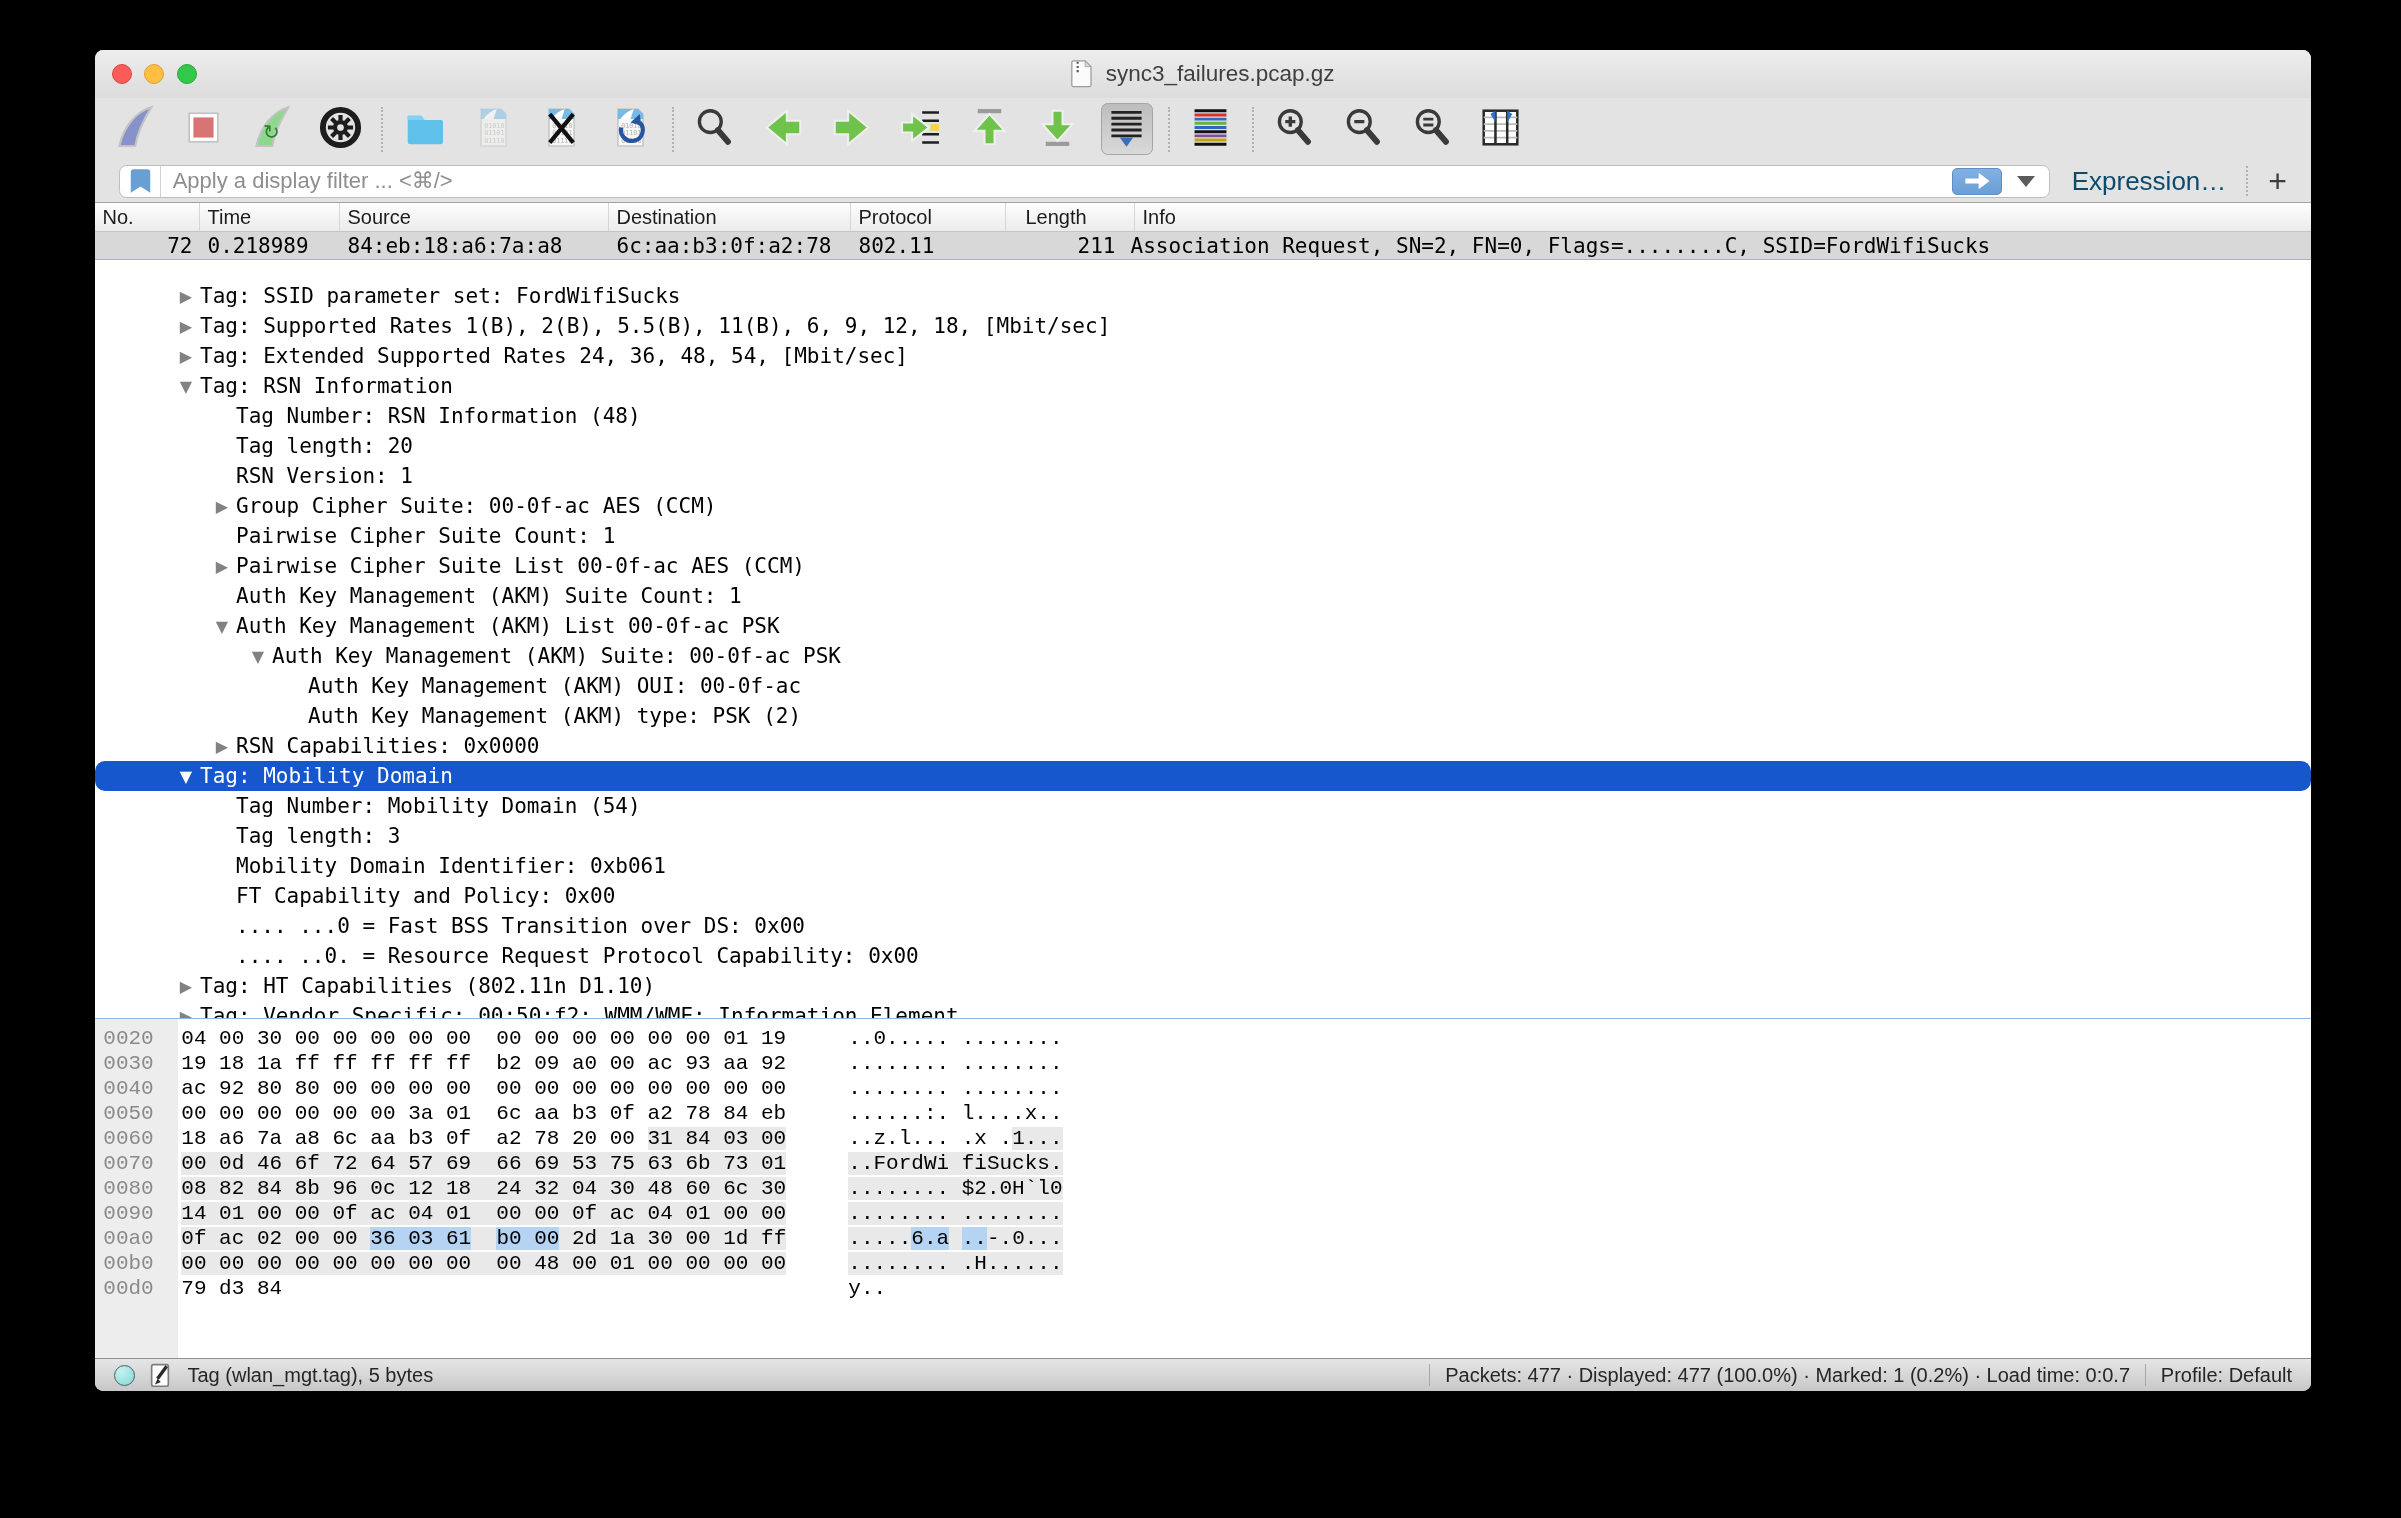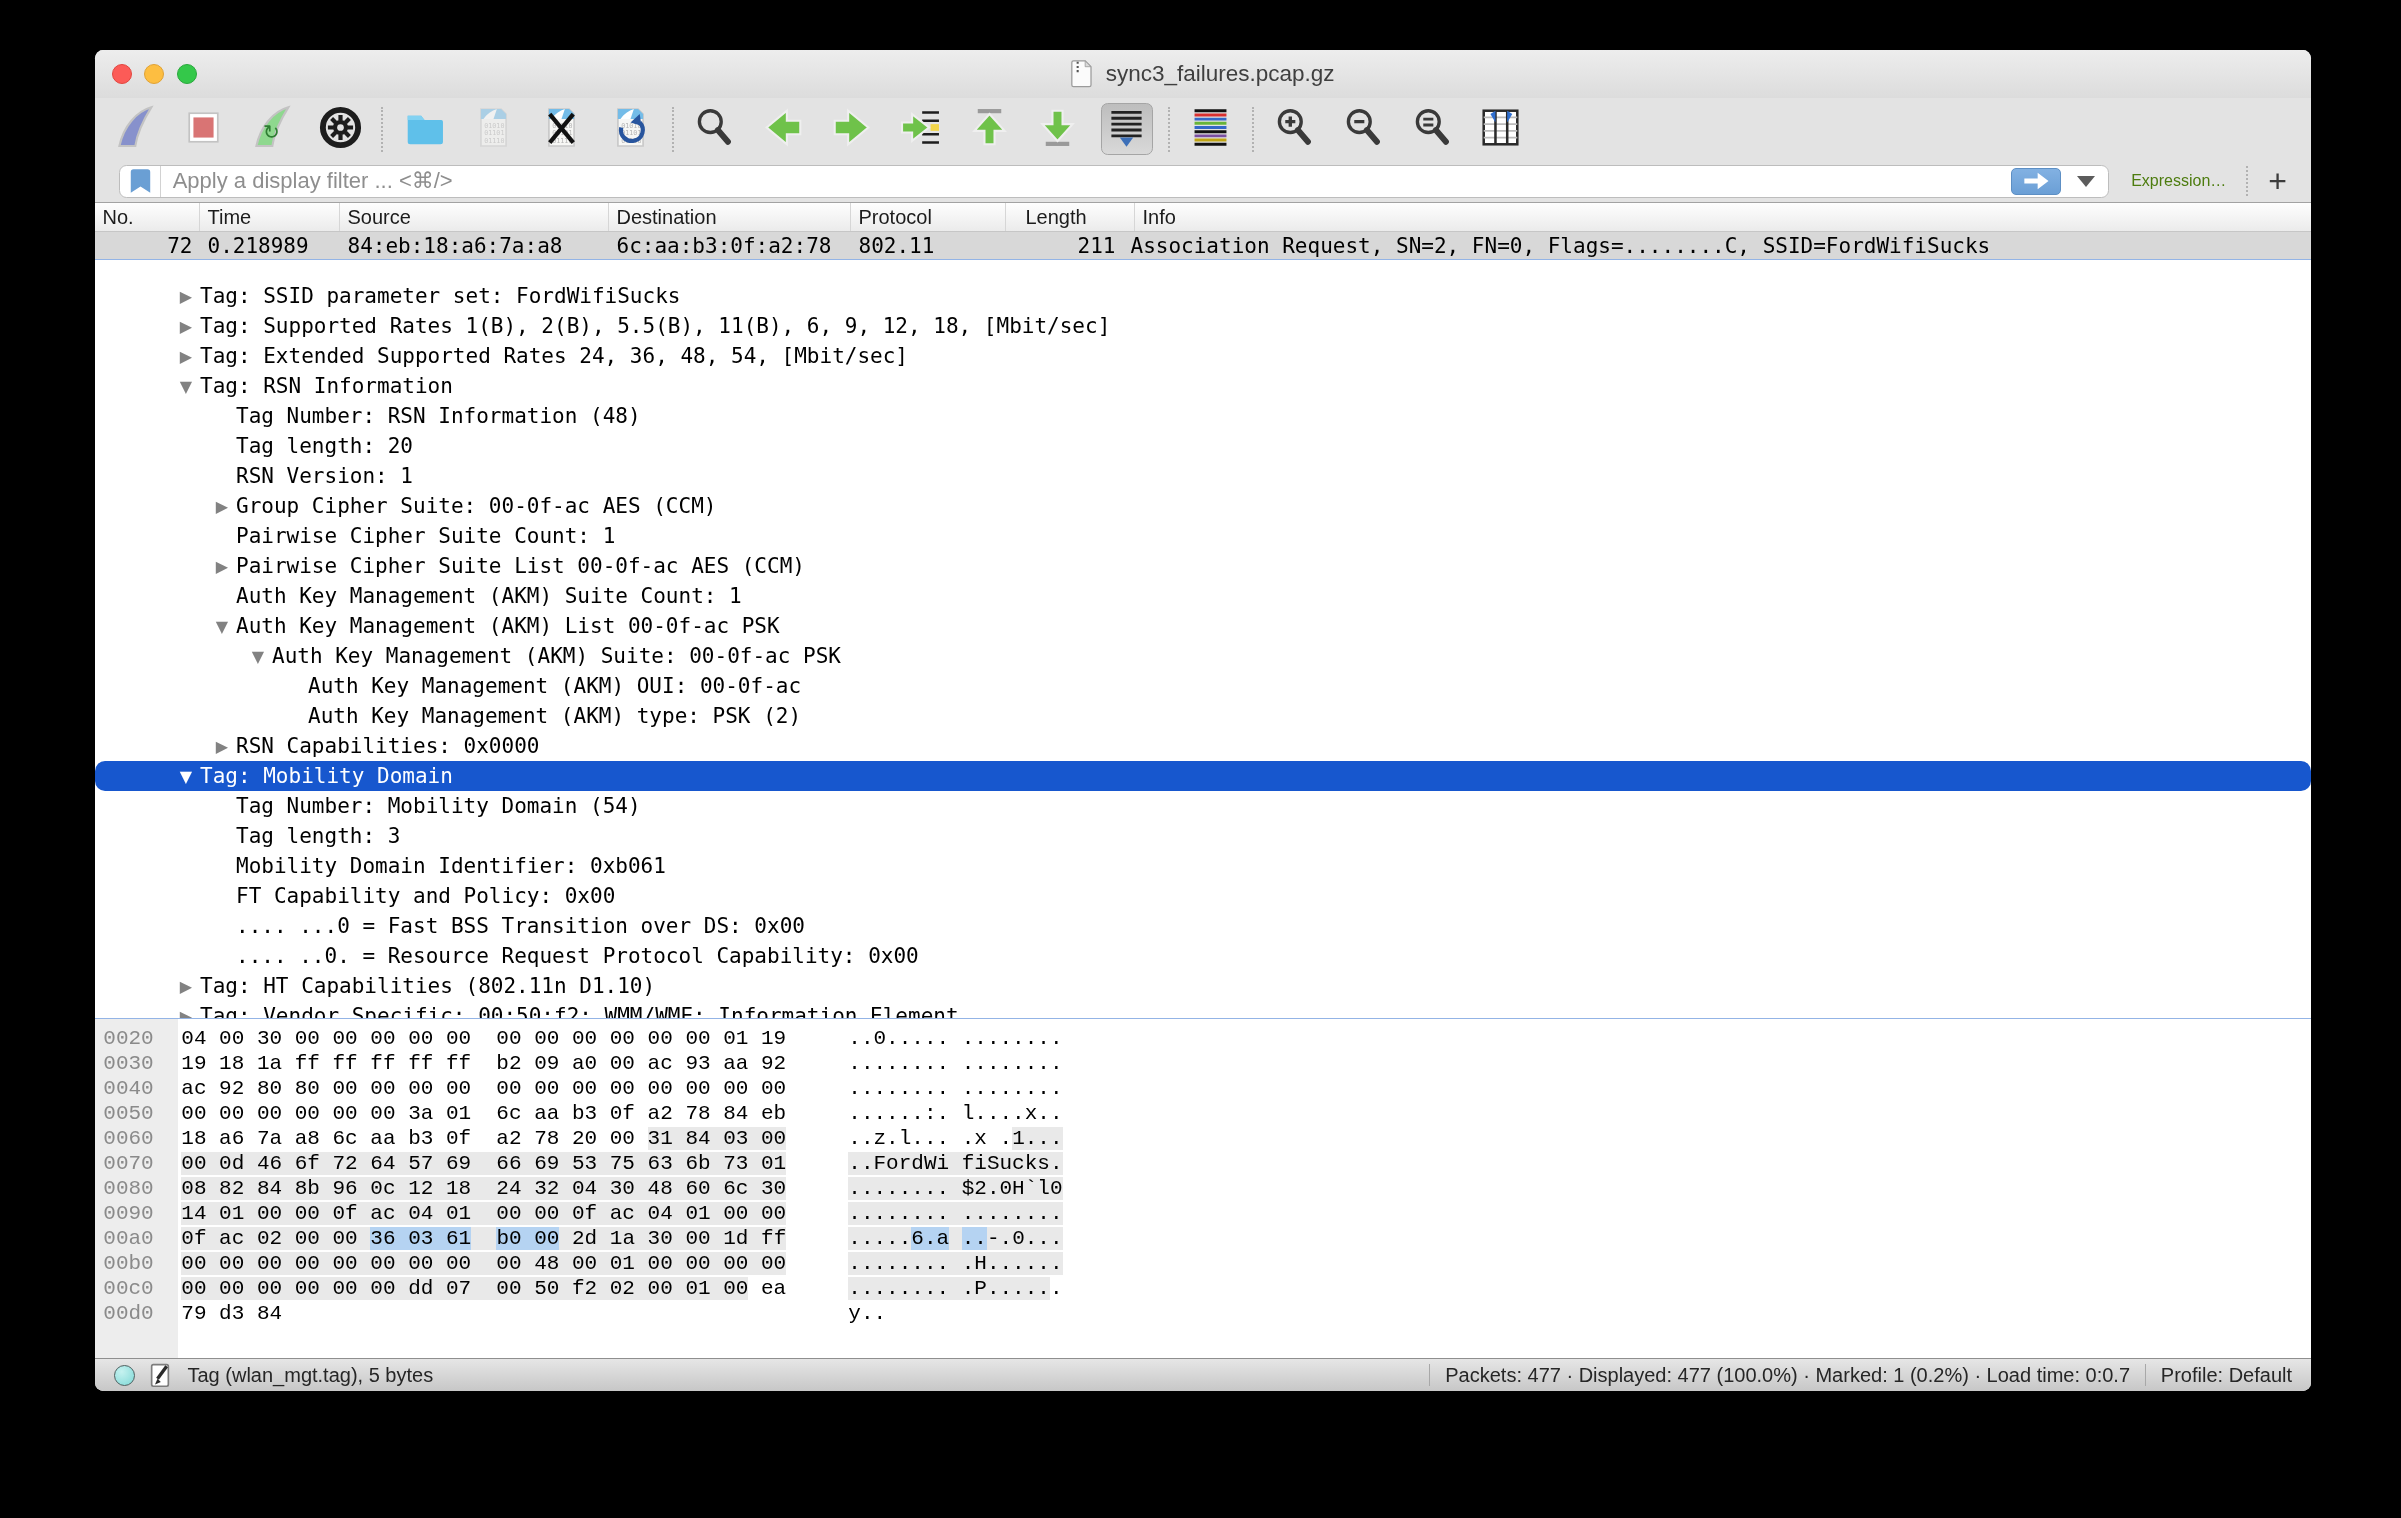--- a/index.html
+++ b/index.html
@@ -28,21 +28,21 @@
   .filterbar{flex:0 0 42px;background:#e3e3e3;border-bottom:0.8px solid #a2a2a2;
              display:flex;align-items:center;padding:0 24px;}
   .filter-input{width:2006px;height:33px;background:#fff;border:0.8px solid #bdbdbd;border-radius:7.5px;
                 display:flex;align-items:center;position:relative;box-sizing:border-box;}
   .bookmark-box{width:40px;height:100%;border-right:0.8px solid #d2d2d2;display:flex;align-items:center;justify-content:center;}
   .placeholder{color:#8e8e8e;font-size:22px;margin-left:11.7px;}
   .apply-btn{position:absolute;right:47px;width:48px;height:25px;background:linear-gradient(#82b1e2,#6b9fd6);
              border:0.8px solid #5d8fc4;border-radius:5px;display:flex;align-items:center;justify-content:center;}
   .dd-caret{position:absolute;right:13.4px;width:0;height:0;border-left:9.2px solid transparent;
             border-right:9.2px solid transparent;border-top:11px solid #5c5c5c;}
-  .expression{margin-left:22px;font-size:16px;color:#4d7c0f;}
+  .expression{margin-left:22px;font-size:26px;color:#0c4a6e;}
   .fb-sep{width:0;height:30px;border-left:2.5px dotted #b2b2b2;margin:0 20px;}
   .plus-btn{font-size:32px;color:#3c3c3c;line-height:32px;}
   
   .pl-header{flex:0 0 28px;display:flex;background:linear-gradient(#fefefe,#ebebeb);
              border-bottom:0.8px solid #c6c6c6;font-size:20px;color:#1c1c1c;}
   .pl-hcell{box-sizing:border-box;padding:0 7.5px;border-right:0.8px solid #d6d6d6;display:flex;align-items:center;}
   .pl-row{flex:0 0 27px;display:flex;background:#d8d8d8;
           font-family:"DejaVu Sans Mono",monospace;font-size:21px;color:#000;}
   .pl-cell{box-sizing:border-box;padding:0 7.5px;display:flex;align-items:center;white-space:pre;overflow:hidden;}
   .pl-cell.r{justify-content:flex-end;}
@@ -363,21 +363,20 @@
         <div class="hex-row"><span class="off">0020</span><span class="hx"><span>04 00 30 00 00 00 00 00  00 00 00 00 00 00 01 19</span></span><span><span>..0..... ........</span></span></div>
         <div class="hex-row"><span class="off">0030</span><span class="hx"><span>19 18 1a ff ff ff ff ff  b2 09 a0 00 ac 93 aa 92</span></span><span><span>........ ........</span></span></div>
         <div class="hex-row"><span class="off">0040</span><span class="hx"><span>ac 92 80 80 00 00 00 00  00 00 00 00 00 00 00 00</span></span><span><span>........ ........</span></span></div>
         <div class="hex-row"><span class="off">0050</span><span class="hx"><span>00 00 00 00 00 00 3a 01  6c aa b3 0f a2 78 84 eb</span></span><span><span>......:. l....x..</span></span></div>
         <div class="hex-row"><span class="off">0060</span><span class="hx"><span>18 a6 7a a8 6c aa b3 0f  a2 78 20 00 </span><span class="seg-f">31 84 03 00</span></span><span><span>..z.l... .x .</span><span class="seg-f">1...</span></span></div>
         <div class="hex-row"><span class="off">0070</span><span class="hx"><span class="seg-f">00 0d 46 6f 72 64 57 69  66 69 53 75 63 6b 73 01</span></span><span><span class="seg-f">..FordWi fiSucks.</span></span></div>
         <div class="hex-row"><span class="off">0080</span><span class="hx"><span class="seg-f">08 82 84 8b 96 0c 12 18  24 32 04 30 48 60 6c 30</span></span><span><span class="seg-f">........ $2.0H`l0</span></span></div>
         <div class="hex-row"><span class="off">0090</span><span class="hx"><span class="seg-f">14 01 00 00 0f ac 04 01  00 00 0f ac 04 01 00 00</span></span><span><span class="seg-f">........ ........</span></span></div>
         <div class="hex-row"><span class="off">00a0</span><span class="hx"><span class="seg-f">0f ac 02 00 00 </span><span class="seg-s">36 03 61</span><span class="seg-f">  </span><span class="seg-s">b0 00</span><span class="seg-f"> 2d 1a 30 00 1d ff</span></span><span><span class="seg-f">.....</span><span class="seg-s">6.a</span><span class="seg-f"> </span><span class="seg-s">..</span><span class="seg-f">-.0...</span></span></div>
         <div class="hex-row"><span class="off">00b0</span><span class="hx"><span class="seg-f">00 00 00 00 00 00 00 00  00 48 00 01 00 00 00 00</span></span><span><span class="seg-f">........ .H......</span></span></div>
-        <div class="hex-row"><span class="off">00c0</span><span class="hx"><span class="seg-f">00 00 00 00 00 00 dd 07  00 50 f2 02 00 01 00</span><span> ea</span></span><span><span class="seg-f">........ .P.....</span><span>.</span></span></div>
         <div class="hex-row"><span class="off">00d0</span><span class="hx"><span>79 d3 84</span></span><span><span>y..</span></span></div>
       </div>
   </div>
 
   <div class="statusbar">
     <div class="sb-left">
       <div class="expert-dot"></div>
       <svg width="22.5" height="26" viewBox="0 0 27 31">
         <rect x="2" y="3" width="20" height="26" rx="2" fill="#fff" stroke="#7d7d7d" stroke-width="2"></rect>
         <line x1="20" y1="5" x2="9" y2="20" stroke="#2b2b2b" stroke-width="4"></line>

